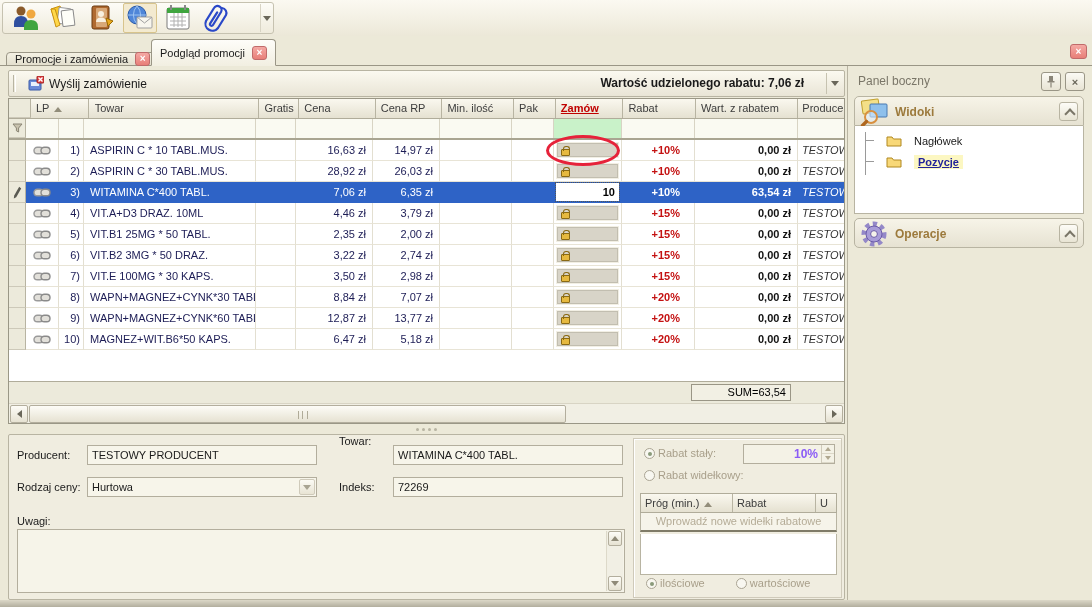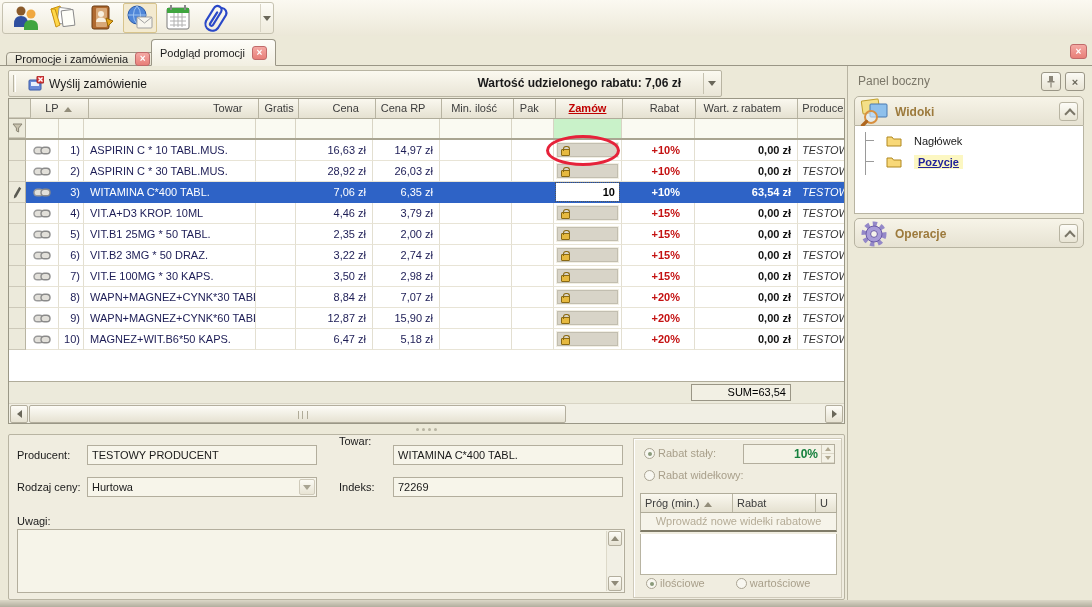--- a/index.html
+++ b/index.html
@@ -19,31 +19,31 @@
 
   
   .tabstrip { position:absolute; left:0; top:36px; width:1092px; height:30px; border-bottom:1px solid #9a9686; background:#ece9d8; }
   .tab { position:absolute; bottom:-1px; display:flex; align-items:center; gap:7px; padding:0 8px; border:1px solid #9a9686; border-radius:4px 4px 0 0; }
   .tab.inactive { left:6px; height:14px; background:linear-gradient(#f4f1e4,#e3dfce); }
   .tab.active { left:151px; height:27px; background:linear-gradient(#fefdf9,#f2efe2); border-bottom-color:#f2efe2; z-index:2; }
   .tab-close, .strip-close { width:15px; height:14px; border:1px solid #c06a6a; border-radius:3px; background:linear-gradient(#f4a9a4,#e87f78); color:#fff; font-weight:bold; font-size:10px; line-height:12px; text-align:center; }
   .strip-close { position:absolute; right:5px; top:8px; width:17px; height:15px; line-height:13px; }
 
   
-  .order-toolbar { position:absolute; left:8px; top:70px; width:714px; height:27px; border:1px solid #b8b4a2; border-radius:2px; background:linear-gradient(#fbf9f0,#e9e5d6); display:flex; align-items:center; }
+  .order-toolbar { position:absolute; left:8px; top:70px; width:837px; height:27px; border:1px solid #b8b4a2; border-radius:2px; background:linear-gradient(#fbf9f0,#e9e5d6); display:flex; align-items:center; }
   .grip { width:3px; height:17px; border-left:1px solid #b8b4a2; border-right:1px solid #fff; margin:0 6px 0 4px; }
   .send-btn { display:flex; align-items:center; gap:5px; padding:2px 6px; font-size:12px; }
   .discount-summary { position:absolute; right:40px; top:0; height:25px; line-height:25px; font-weight:bold; font-size:12px; }
   .ot-combo { position:absolute; right:2px; top:2px; width:16px; height:21px; border-left:1px solid #c6c2b0; display:flex; align-items:center; justify-content:center; }
 
   
   .grid { position:absolute; left:8px; top:98px; width:837px; height:326px; border:1px solid #9a9786; background:#fff; overflow:hidden; }
   .hdr-row, .filter-row, .grid-row { display:flex; width:845px; }
   .hdr-row { height:20px; background:linear-gradient(#faf8ef,#e5e1d1); border-bottom:1px solid #b0ac9a; }
-  .hcell { border-right:1px solid #b8b4a2; padding:0 16px 0 5px; line-height:19px; color:#3c3c3c; overflow:hidden; white-space:nowrap;text-align:right; }
+  .hcell { border-right:1px solid #b8b4a2; padding:0 16px 0 5px; line-height:19px; color:#3c3c3c; overflow:hidden; white-space:nowrap; }
   .filter-row { height:21px; background:#eceadb; border-bottom:2px solid #a9a592; }
   .fcell { background:#fafaf2; border-right:1px solid #d8d4c4; }
   .fcell.green { background:#c9f2c9; }
   .fcell.corner { background:#eceadb; border-right:1px solid #b8b4a2; display:flex; align-items:center; justify-content:center; }
   .grid-row { height:21px; background:#fff; }
   .cell { border-right:1px solid #e3dfd1; border-bottom:1px solid #e8e4d6; line-height:20px; overflow:hidden; white-space:nowrap; color:#1c1c55; }
   .c-sel  { width:17px; background:#eceadb; border-right:1px solid #b8b4a2; border-bottom:1px solid #cdc9b9; display:flex; align-items:center; justify-content:center; }
   .c-icon { width:33px; display:flex; align-items:center; justify-content:center; }
   .c-lp   { width:25px; text-align:right; padding-right:3px; }
   .c-lph  { width:58px; }
@@ -91,21 +91,21 @@
   .vbtn { position:absolute; left:1px; width:14px; height:15px; border:1px solid #b3ae9d; border-radius:2px; background:linear-gradient(#fdfcf7,#e6e2d2); display:flex; align-items:center; justify-content:center; }
   .tri-up-g { width:0; height:0; border-left:4px solid transparent; border-right:4px solid transparent; border-bottom:5px solid #8f8a78; }
   .tri-down-g { width:0; height:0; border-left:4px solid transparent; border-right:4px solid transparent; border-top:5px solid #8f8a78; }
 
   
   .discount-box { position:absolute; left:624px; top:3px; width:209px; height:160px; border:1px solid #cfcaba; box-shadow:inset 1px 1px 0 #fff; background:#f0ede0; }
   .radio { display:inline-block; width:11px; height:11px; border:1px solid #aaa493; border-radius:50%; background:#f8f7f0; position:relative; vertical-align:-2px; }
   .radio.checked::after { content:""; position:absolute; left:2.5px; top:2.5px; width:4px; height:4px; border-radius:50%; background:#8a9a7a; }
   .dim { color:#a89f8a; }
   .spinfld { position:absolute; right:6px; top:5px; width:92px; height:20px; border:1px solid #b3ae9d; background:#f4f2e6; }
-  .spinval { position:absolute; right:16px; top:0; line-height:18px; font-weight:bold; font-size:12px; color:#15803d; }
+  .spinval { position:absolute; right:16px; top:0; line-height:18px; font-weight:bold; font-size:12px; color:#8b5cf6; }
   .spinbtns { position:absolute; right:0; top:0; bottom:0; width:13px; border-left:1px solid #cfcaba; }
   .spinbtns div { height:9px; display:flex; align-items:center; justify-content:center; border-bottom:1px solid #dcd8c8; }
   .spinbtns .t { width:0; height:0; border-left:3px solid transparent; border-right:3px solid transparent; }
   .mini-hdr { position:absolute; left:6px; top:54px; width:197px; height:20px; display:flex; background:linear-gradient(#faf8ef,#e5e1d1); border:1px solid #b0ac9a; }
   .mini-hc { border-right:1px solid #b8b4a2; line-height:18px; padding-left:4px; color:#3c3c3c; overflow:hidden; }
   .mini-placeholder { position:absolute; left:6px; top:74px; width:197px; height:19px; background:#f6f4ea; border-left:1px solid #b8b4a2; border-right:1px solid #b8b4a2; border-bottom:2px solid #7f7b68; color:#b5ac97; text-align:center; line-height:17px; }
   .mini-body { position:absolute; left:6px; top:95px; width:197px; height:41px; background:#fff; border:1px solid #b8b4a2; border-top:none; }
   .d-radios { position:absolute; left:12px; top:138px; width:190px; }
 
   
@@ -343,21 +343,21 @@
           <div class="cell c-sel">
             
           </div>
           <div class="cell c-icon">
             <svg width="18" height="9" viewBox="0 0 18 9">
               <rect x="1" y="1.2" width="9" height="6.6" rx="3.3" fill="#e2e0da" stroke="#9a9a9a" stroke-width="1.4"></rect>
               <rect x="8" y="1.2" width="9" height="6.6" rx="3.3" fill="#e2e0da" stroke="#8a8a8a" stroke-width="1.4"></rect>
             </svg>
           </div>
           <div class="cell c-lp">4)</div>
-          <div class="cell c-towar">VIT.A+D3 KROP. 10ML</div>
+          <div class="cell c-towar">VIT.A+D3 DRAZ. 10ML</div>
           <div class="cell c-gratis"></div>
           <div class="cell c-cena num">4,46 zł</div>
           <div class="cell c-cenarp num">3,79 zł</div>
           <div class="cell c-min"></div>
           <div class="cell c-pak"></div>
           <div class="cell c-zamow">
             <span class="lockbox">
               <span class="lock"></span>
             </span>
 
@@ -486,21 +486,21 @@
           <div class="cell c-icon">
             <svg width="18" height="9" viewBox="0 0 18 9">
               <rect x="1" y="1.2" width="9" height="6.6" rx="3.3" fill="#e2e0da" stroke="#9a9a9a" stroke-width="1.4"></rect>
               <rect x="8" y="1.2" width="9" height="6.6" rx="3.3" fill="#e2e0da" stroke="#8a8a8a" stroke-width="1.4"></rect>
             </svg>
           </div>
           <div class="cell c-lp">9)</div>
           <div class="cell c-towar">WAPN+MAGNEZ+CYNK*60 TABL.</div>
           <div class="cell c-gratis"></div>
           <div class="cell c-cena num">12,87 zł</div>
-          <div class="cell c-cenarp num">15,90 zł</div>
+          <div class="cell c-cenarp num">13,77 zł</div>
           <div class="cell c-min"></div>
           <div class="cell c-pak"></div>
           <div class="cell c-zamow">
             <span class="lockbox">
               <span class="lock"></span>
             </span>
 
           </div>
           <div class="cell c-rabat rabat">+20%</div>
           <div class="cell c-wart wart">0,00 zł</div>

